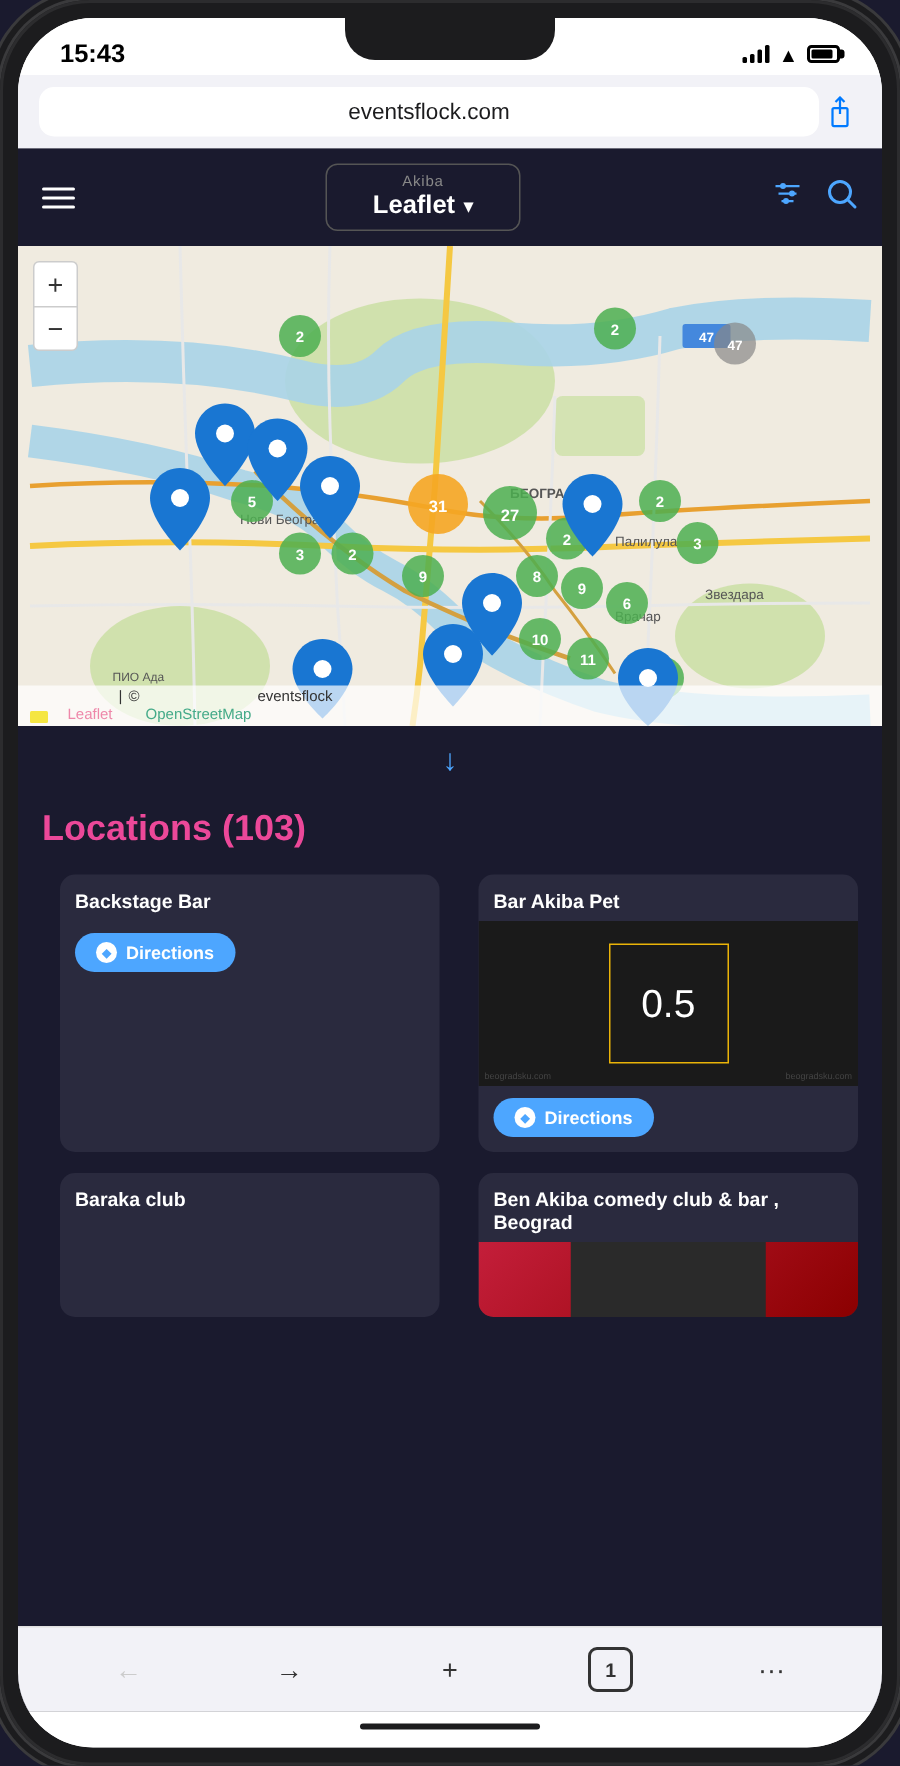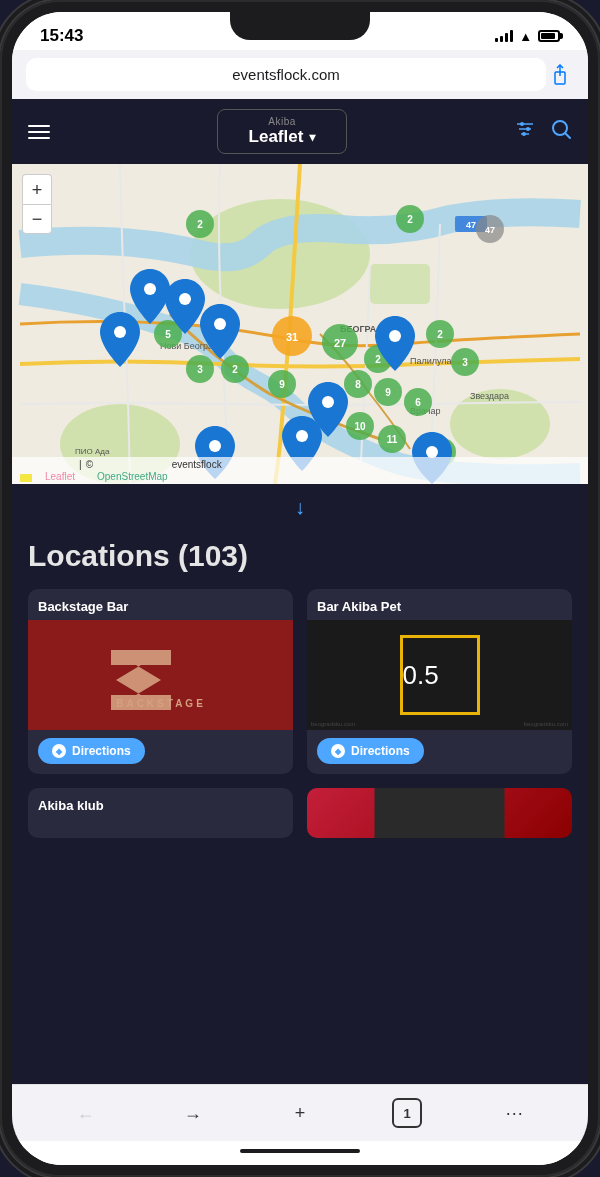--- a/index.html
+++ b/index.html
@@ -331,38 +331,39 @@
 
     
     .locations-section {
       background: #1a1a2e;
       flex: 1;
       overflow-y: auto;
       padding: 0 16px;
     }
 
     .locations-title {
-      font-size: 30px;
+      font-size: 24px;
       font-weight: 700;
-      color: #e5e5e5;
+      color: #ec4899;
       padding: 8px 0 16px;
     }
 
     .locations-grid {
       display: grid;
       grid-template-columns: 1fr 1fr;
       gap: 14px;
       padding-bottom: 16px;
     }
 
     .location-card {
       background: #2a2a3e;
       border-radius: 10px;
       overflow: hidden;
       cursor: pointer;
+      margin-left: 12px;
     }
 
     .location-name {
       color: #fff;
       font-size: 13px;
       font-weight: 600;
       padding: 10px 10px 6px;
     }
 
     .location-image {
@@ -389,24 +390,24 @@
       background: #1a1a1a;
       display: flex;
       align-items: center;
       justify-content: center;
       position: relative;
     }
 
     .nula-box {
       width: 80px;
       height: 80px;
-      border: 3px solid #eab308;
-      display: flex;
-      align-items: center;
-      justify-content: flex-start;
+      border: 1px solid #eab308;
+      display: flex;
+      align-items: center;
+      justify-content: center;
     }
 
     .nula-text {
       color: #fff;
       font-size: 26px;
       font-weight: 300;
     }
 
     .directions-btn {
       background: #4da6ff;
@@ -719,31 +720,20 @@
 
       <div class="scroll-indicator">↓</div>
 
       <div class="locations-section">
         <div class="locations-title">Locations (103)</div>
 
         <div class="locations-grid">
 
           <div class="location-card">
             <div class="location-name">Backstage Bar</div>
-            <div class="location-image">
-              <div class="backstage-logo">
-                <svg class="backstage-svg" viewBox="0 0 160 80" xmlns="http://www.w3.org/2000/svg">
-
-                  <path d="M20,20 L80,20 L80,32 L40,32 L70,50 L40,68 L80,68 L80,80 L20,80 L20,68 L55,68 L25,50 L55,32 L20,32 Z" fill="none"></path>
-
-                  <path d="M30,15 L90,15 L90,30 L55,30 L80,45 L55,60 L90,60 L90,75 L30,75 L30,60 L60,60 L35,45 L60,30 L30,30 Z" fill="#d4a080" opacity="0.9"></path>
-                  <text x="80" y="72" text-anchor="middle" font-size="10" fill="#d4a080" font-weight="bold" letter-spacing="3">BACKSTAGE</text>
-                </svg>
-              </div>
-            </div>
             <button class="directions-btn">
               <div class="directions-icon">◆</div>
               <span>Directions</span>
             </button>
           </div>
 
           <div class="location-card">
             <div class="location-name">Bar Akiba Pet</div>
             <div class="location-image">
               <div class="bar-nula-logo">
@@ -758,24 +748,25 @@
                 </div>
               </div>
             </div>
             <button class="directions-btn">
               <div class="directions-icon">◆</div>
               <span>Directions</span>
             </button>
           </div>
 
           <div class="location-card">
-            <div class="location-name">Akiba klub</div>
+            <div class="location-name">Baraka club</div>
           </div>
 
           <div class="location-card">
+            <div class="location-name">Ben Akiba comedy club &amp; bar , Beograd</div>
             <div class="baraka-image">
               <svg width="100%" height="50" viewBox="0 0 130 50">
                 <rect width="130" height="50" fill="#2a2a2a"></rect>
               </svg>
             </div>
           </div>
 
         </div>
       </div>
 

